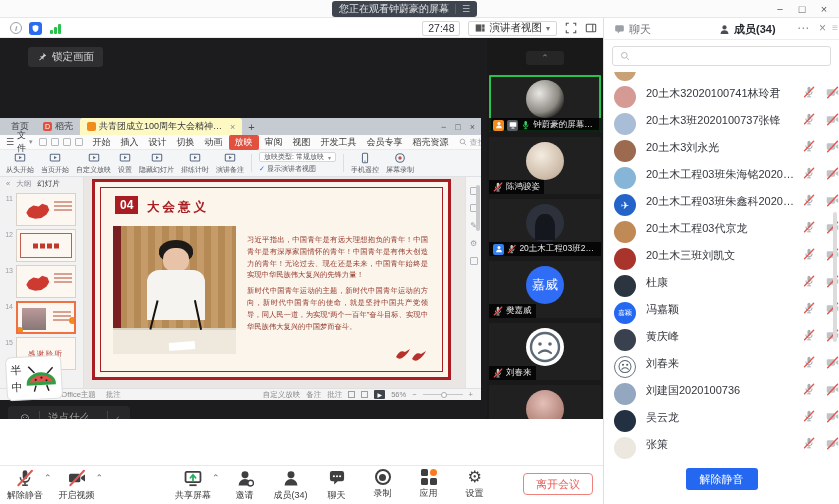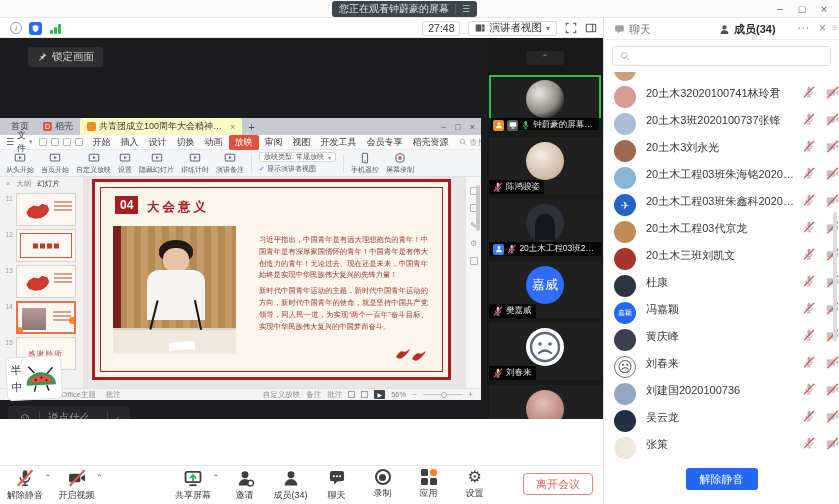--- a/index.html
+++ b/index.html
@@ -104,21 +104,21 @@
   .photo{position:absolute;left:18px;top:44px;width:123px;height:128px;background:repeating-linear-gradient(90deg,#c49b69 0 7px,#b58a55 7px 14px);overflow:hidden;}
   .photo .flag{position:absolute;left:0;top:0;width:8px;height:100%;background:#7a1f1f;}
   .photo .hair{position:absolute;left:46px;top:14px;width:34px;height:22px;background:#1d1a18;border-radius:50% 50% 40% 40%;}
   .photo .face{position:absolute;left:50px;top:22px;width:26px;height:24px;background:#e8c3a8;border-radius:45%;}
   .photo .shirt{position:absolute;left:34px;top:44px;width:58px;height:50px;background:#f6f4f0;border-radius:12px 12px 0 0;}
   .photo .desk{position:absolute;left:0;bottom:0;width:100%;height:26px;background:#efe8dc;border-top:2px solid #dcd2c2;}
   .photo .micline1{position:absolute;left:40px;bottom:24px;width:2px;height:30px;background:#17140f;transform:rotate(14deg);}
   .photo .micline2{position:absolute;left:84px;bottom:24px;width:2px;height:30px;background:#17140f;transform:rotate(-12deg);}
   .photo .paper{position:absolute;left:56px;bottom:4px;width:26px;height:8px;background:#fff;transform:rotate(-4deg);}
   .slidetext{position:absolute;left:152px;top:52px;right:20px;color:#96392b;font-size:7.3px;line-height:1.62;text-align:justify;}
-  .slidetext p{margin:0 0 4px 12px;}
+  .slidetext p{margin:0 0 4px 0;}
   .birds{position:absolute;right:20px;bottom:14px;}
   .wstatus{position:absolute;left:0;right:0;bottom:0;height:12px;background:#f4f4f5;border-top:1px solid #e0e0e0;display:flex;align-items:center;padding:0 8px;font-size:7.5px;color:#8a8a8a;gap:10px;}
   .wstatus .rgt{margin-left:auto;display:flex;align-items:center;gap:6px;}
   .viewsq{width:7px;height:7px;border:1px solid #9aa0a6;}
   .playbox{width:11px;height:9px;background:#3f444b;border-radius:1px;color:#fff;font-size:6px;display:flex;align-items:center;justify-content:center;}
   .zslider{width:40px;height:1px;background:#c6c6c6;position:relative;}
   .zslider i{position:absolute;left:45%;top:-2.5px;width:6px;height:6px;background:#fff;border:1px solid #aaa;border-radius:50%;}
   
   .sticker{position:absolute;left:6px;top:318px;width:56px;height:44px;background:#fff;border:1px solid #ddd;border-radius:6px;transform:rotate(-3deg);display:flex;align-items:center;padding:2px 4px;gap:2px;}
   .sticker .st1{font-size:11px;color:#333;}

